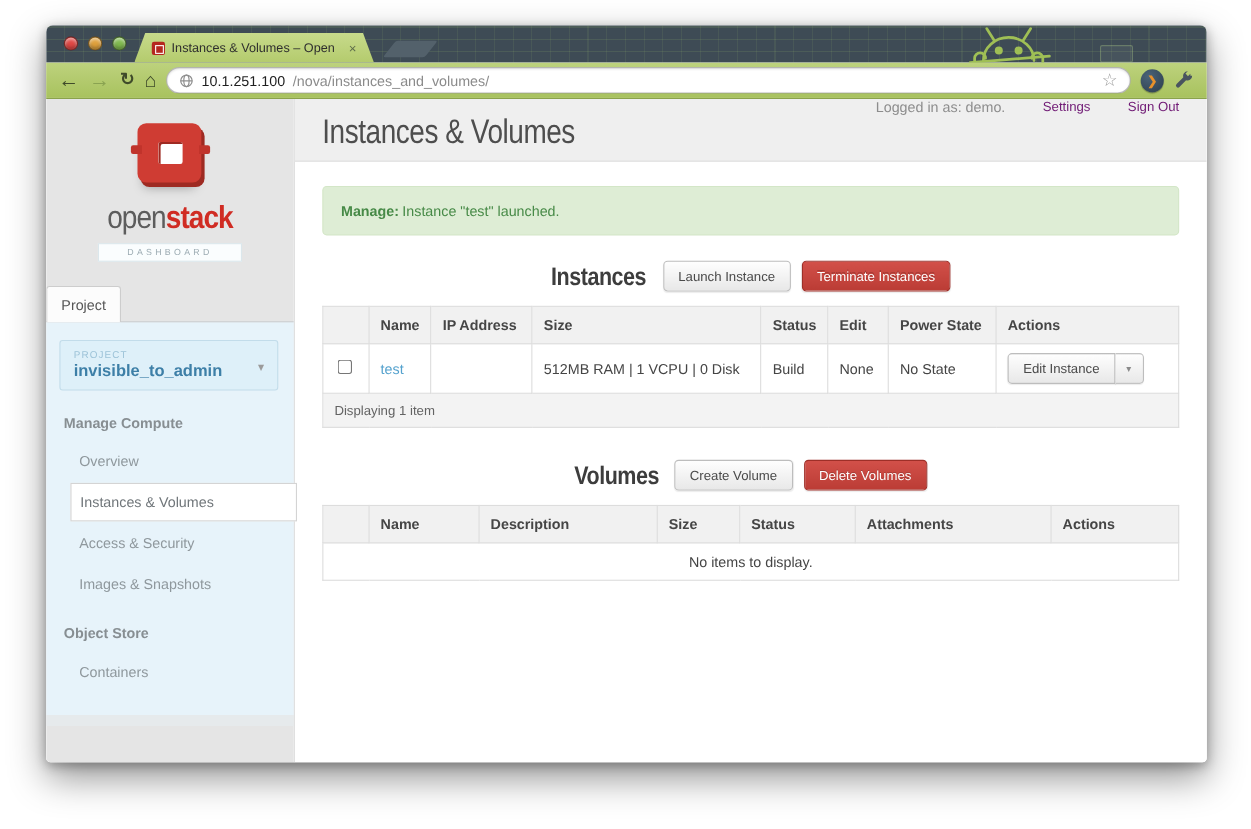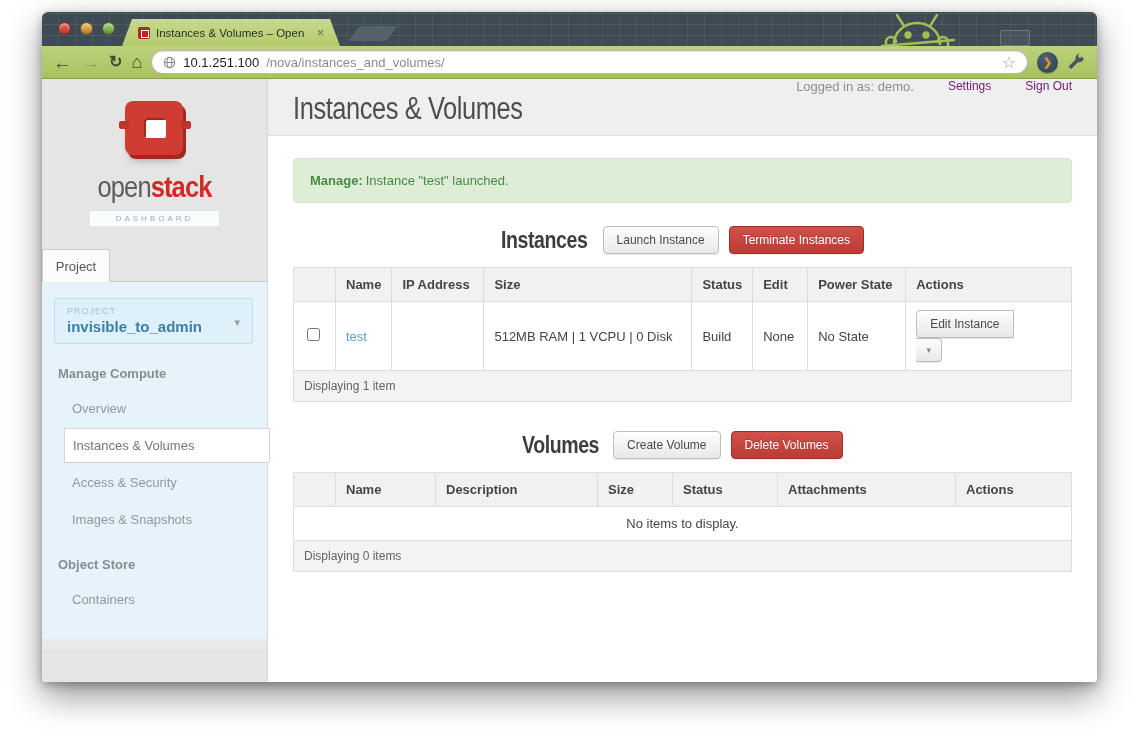--- a/index.html
+++ b/index.html
@@ -1,19 +1,19 @@
 <!DOCTYPE html>
 <html><head>
 <meta charset="utf-8">
 <style>
   * { margin:0; padding:0; box-sizing:border-box; }
   html,body { width:1137px; height:754px; background:#fff; font-family:"Liberation Sans", sans-serif; overflow:hidden; }
 
   
-  .window { position:absolute; left:42px; top:12px; width:1055px; height:670px;
+  .window { position:absolute; left:42px; top:23px; width:1055px; height:670px;
             border-radius:6px 6px 4px 4px;
             box-shadow:0 14px 34px rgba(0,0,0,.42), 0 3px 10px rgba(0,0,0,.28);
             background:#fff; }
 
   
   .tabstrip { position:relative; height:34px; border-radius:6px 6px 0 0; overflow:hidden;
     background-color:#3E4B55;
     background-image:
       repeating-linear-gradient(0deg, transparent 0 10px, rgba(160,195,110,.14) 10px 11px),
       repeating-linear-gradient(90deg, transparent 0 16px, rgba(160,195,110,.10) 16px 17px); }
@@ -124,21 +124,21 @@
 
   table { width:100%; border-collapse:collapse; }
   th, td { border:1px solid #ddd; font-size:13px; color:#454545; text-align:left; }
   th { background:#f1f1f1; font-weight:bold; padding:9px 10px; }
   td { padding:8px 10px; }
   td.center { text-align:center; padding:9px 10px; }
   .link { color:#55a2ce; text-decoration:none; }
   .table-footer td { background:#f3f3f3; font-size:12px; color:#636363; padding:8px 10px; }
   input[type=checkbox] { width:13px; height:13px; margin-left:3px; }
 
-  .split-btn { display:inline-flex;flex-direction:column; }
+  .split-btn { display:inline-flex; }
   .split-btn .lbl { border-radius:4px 0 0 4px; }
   .split-btn .caret-seg { border-radius:0 4px 4px 0; border-left:none; width:26px; text-align:center;
                           padding:6px 0; color:#8a8a8a; font-size:9px; }
 
   .resize-grip { position:absolute; right:4px; bottom:4px; width:14px; height:14px;
     background:repeating-linear-gradient(135deg, transparent 0 2px, #b9b9b9 2px 3px, transparent 3px 5px); }
 </style>
 </head>
 <body>
 
@@ -320,23 +320,20 @@
             <th>Name</th>
             <th>Description</th>
             <th>Size</th>
             <th>Status</th>
             <th>Attachments</th>
             <th>Actions</th>
           </tr>
           <tr>
             <td class="center" colspan="7">No items to display.</td>
           </tr>
-          <tr class="table-footer">
-            <td colspan="7">Displaying 0 items</td>
-          </tr>
         </tbody>
           </table>
       </div>
     </div>
   </div>
 
   <div class="resize-grip"></div>
 </div>
 
 </body></html>

